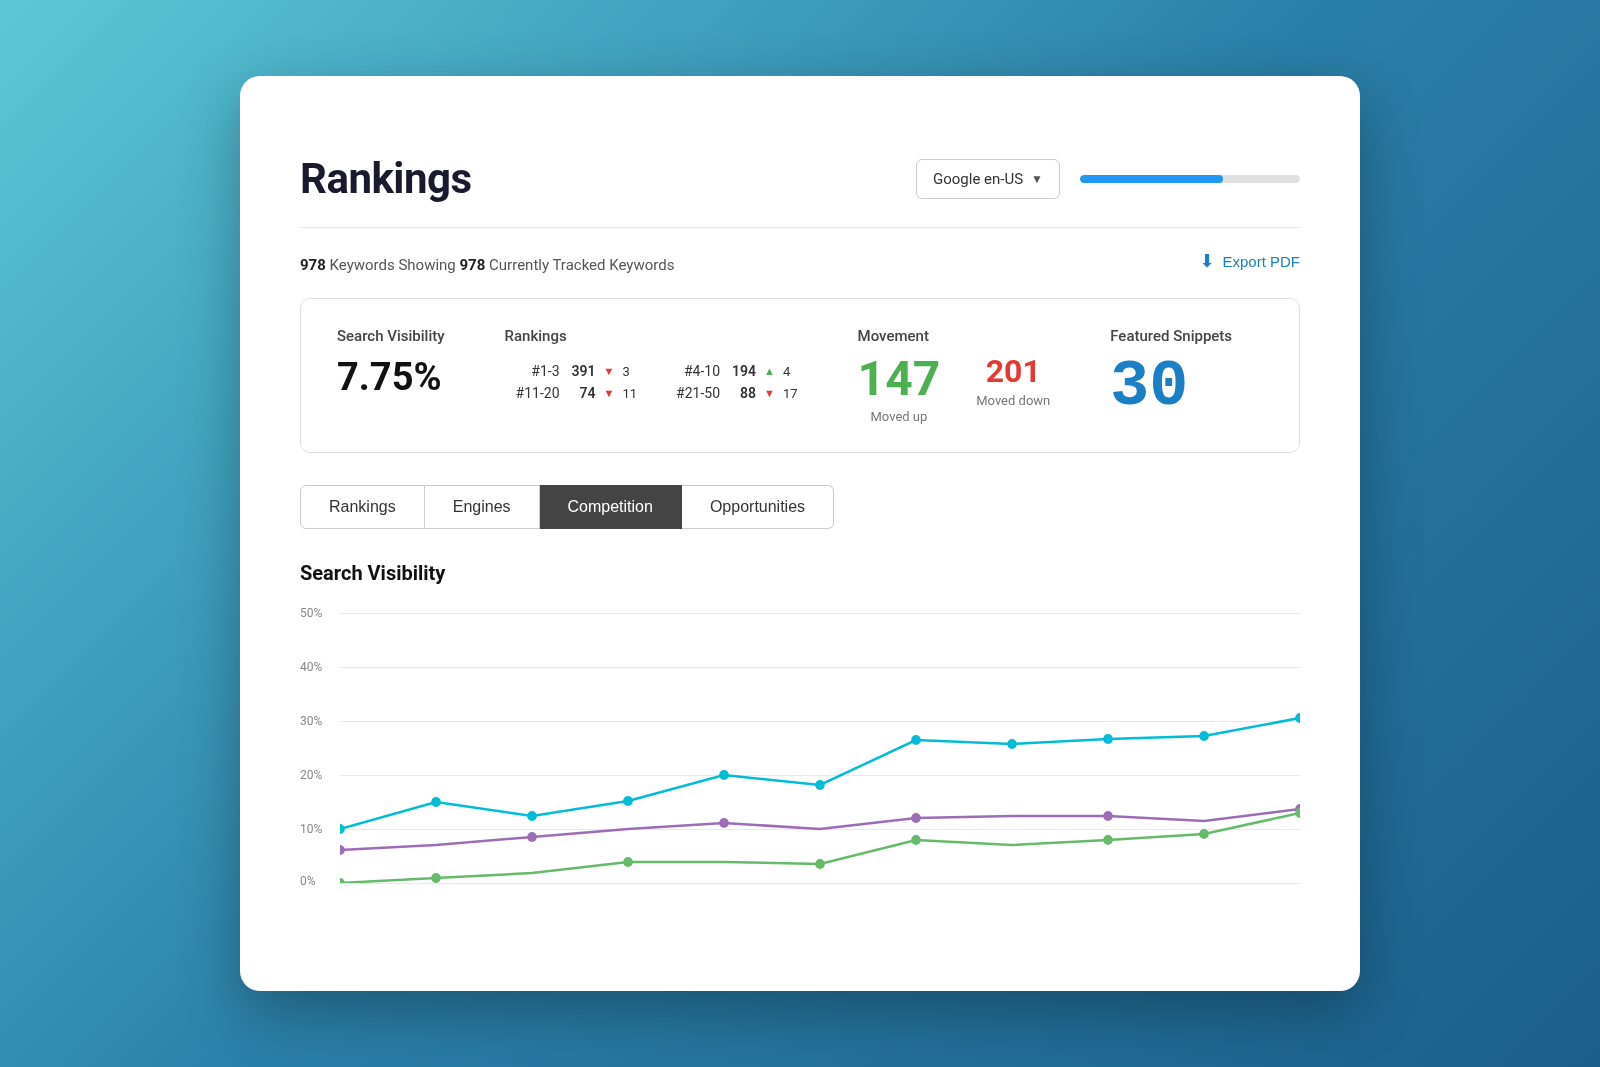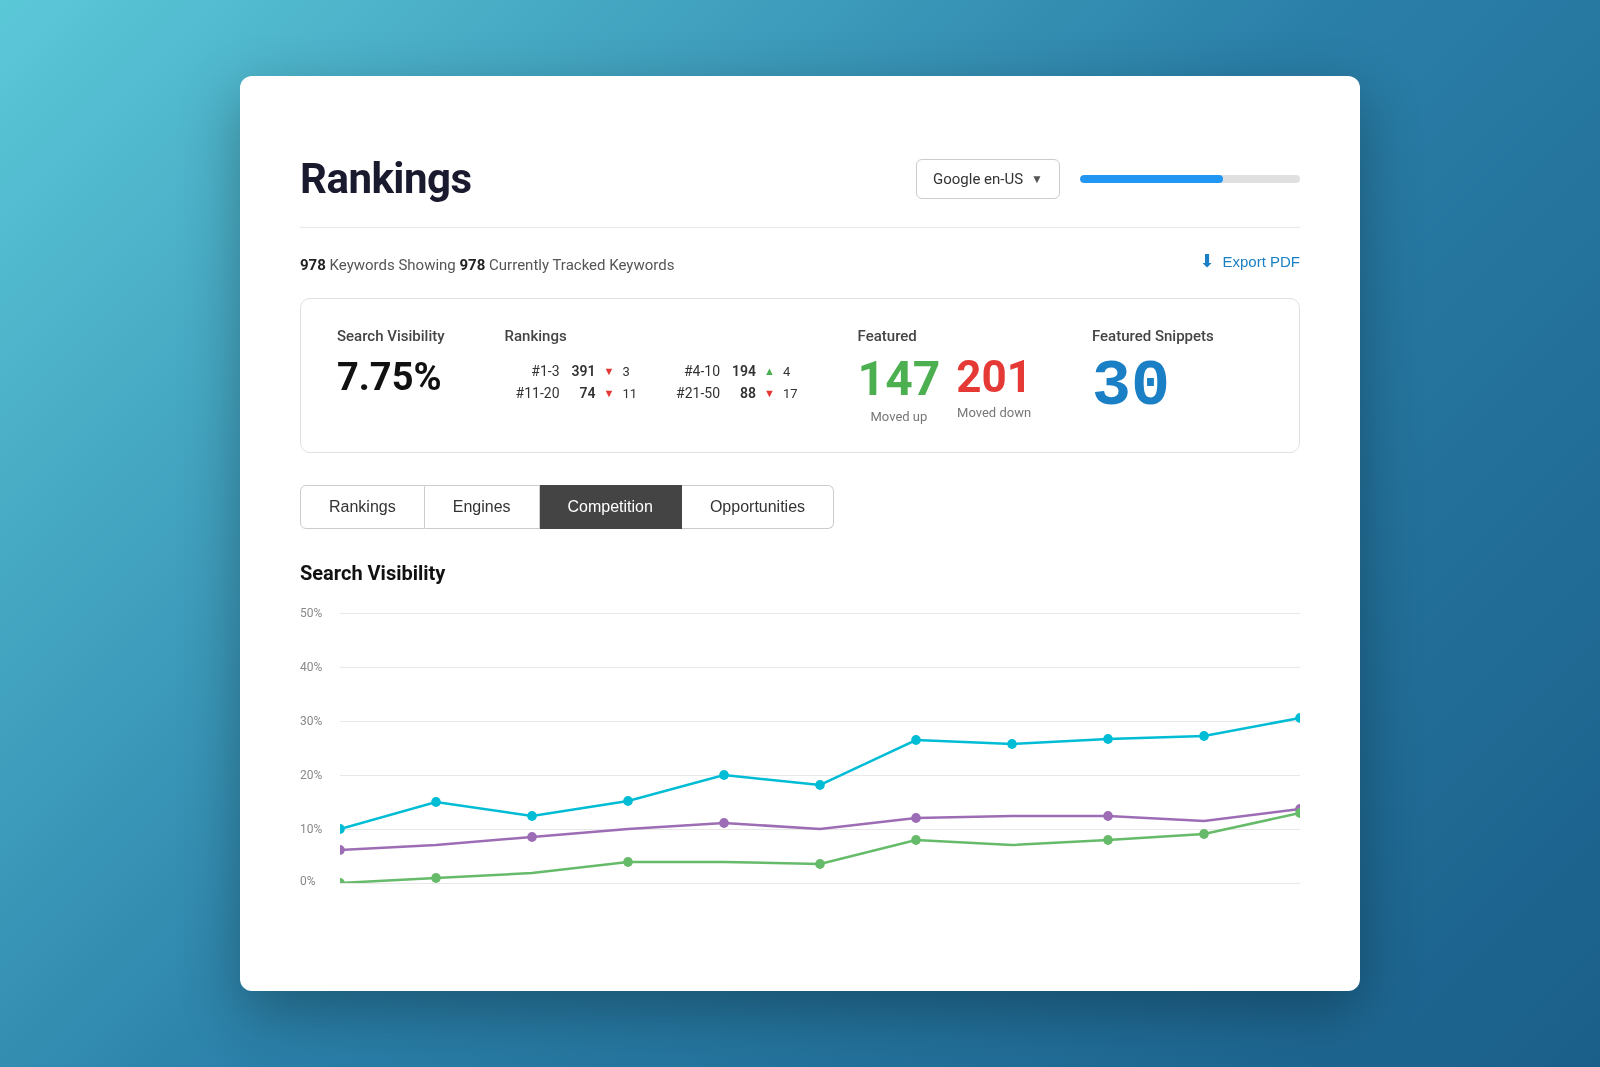--- a/index.html
+++ b/index.html
@@ -6,21 +6,21 @@
     body {
       background: linear-gradient(135deg, #5bc8d8 0%, #2a7fa8 50%, #1a5f8a 100%);
       min-height: 100vh;
       display: flex;
       align-items: center;
       justify-content: center;
       font-family: -apple-system, BlinkMacSystemFont, 'Segoe UI', Roboto, sans-serif;
     }
     .window {
       background: white;
-      border-radius: 12px;
+      border-radius: 20px;
       width: 1120px;
       min-height: 900px;
       padding: 78px 60px;
       box-shadow: 0 20px 60px rgba(0,0,0,0.3);
     }
     .header {
       display: flex;
       align-items: center;
       justify-content: space-between;
       margin-bottom: 24px;
@@ -124,26 +124,26 @@
       color: #333;
       text-align: right;
     }
     .ranking-label { min-width: 55px; color: #333; }
     .ranking-count { font-weight: 600; min-width: 28px; }
     .arrow-up { color: #4caf50; font-size: 11px; }
     .arrow-down { color: #e53935; font-size: 11px; }
     .arrow-change { font-size: 13px; }
     .movement-section {
       display: flex;
-      gap: 16px;
+      gap: 36px;
       align-items: flex-start;
     }
     .movement-item { text-align: center; }
     .movement-value-up { font-size: 48px; font-weight: 700; color: #4caf50; line-height: 1; }
-    .movement-value-down { font-size: 44px; font-weight: 700; color: #e53935; line-height: 1; }
+    .movement-value-down { font-size: 32px; font-weight: 700; color: #e53935; line-height: 1; }
     .movement-sublabel { font-size: 13px; color: #777; margin-top: 6px; }
     .snippets-value { font-size: 65px; font-weight: 700; color: #1a7fc4; line-height: 1; font-family: Liberation Mono, monospace; }
     .tabs {
       display: flex;
       gap: 0;
       margin-bottom: 32px;
     }
     .tab {
       padding: 12px 28px;
       border: 1.5px solid #ccc;
@@ -261,21 +261,21 @@
         <div class="ranking-row">
           <span class="ranking-label">#21-50</span>
           <span class="ranking-count">88</span>
           <span class="arrow-down">▼</span>
           <span class="arrow-change">17</span>
         </div>
       </div>
     </div>
 
     <div class="stat-section">
-      <div class="stat-label">Featured</div>
+      <div class="stat-label">Movement</div>
       <div class="movement-section">
         <div class="movement-item">
           <div class="movement-value-up">147</div>
           <div class="movement-sublabel">Moved up</div>
         </div>
         <div class="movement-item">
           <div class="movement-value-down">201</div>
           <div class="movement-sublabel">Moved down</div>
         </div>
       </div>

